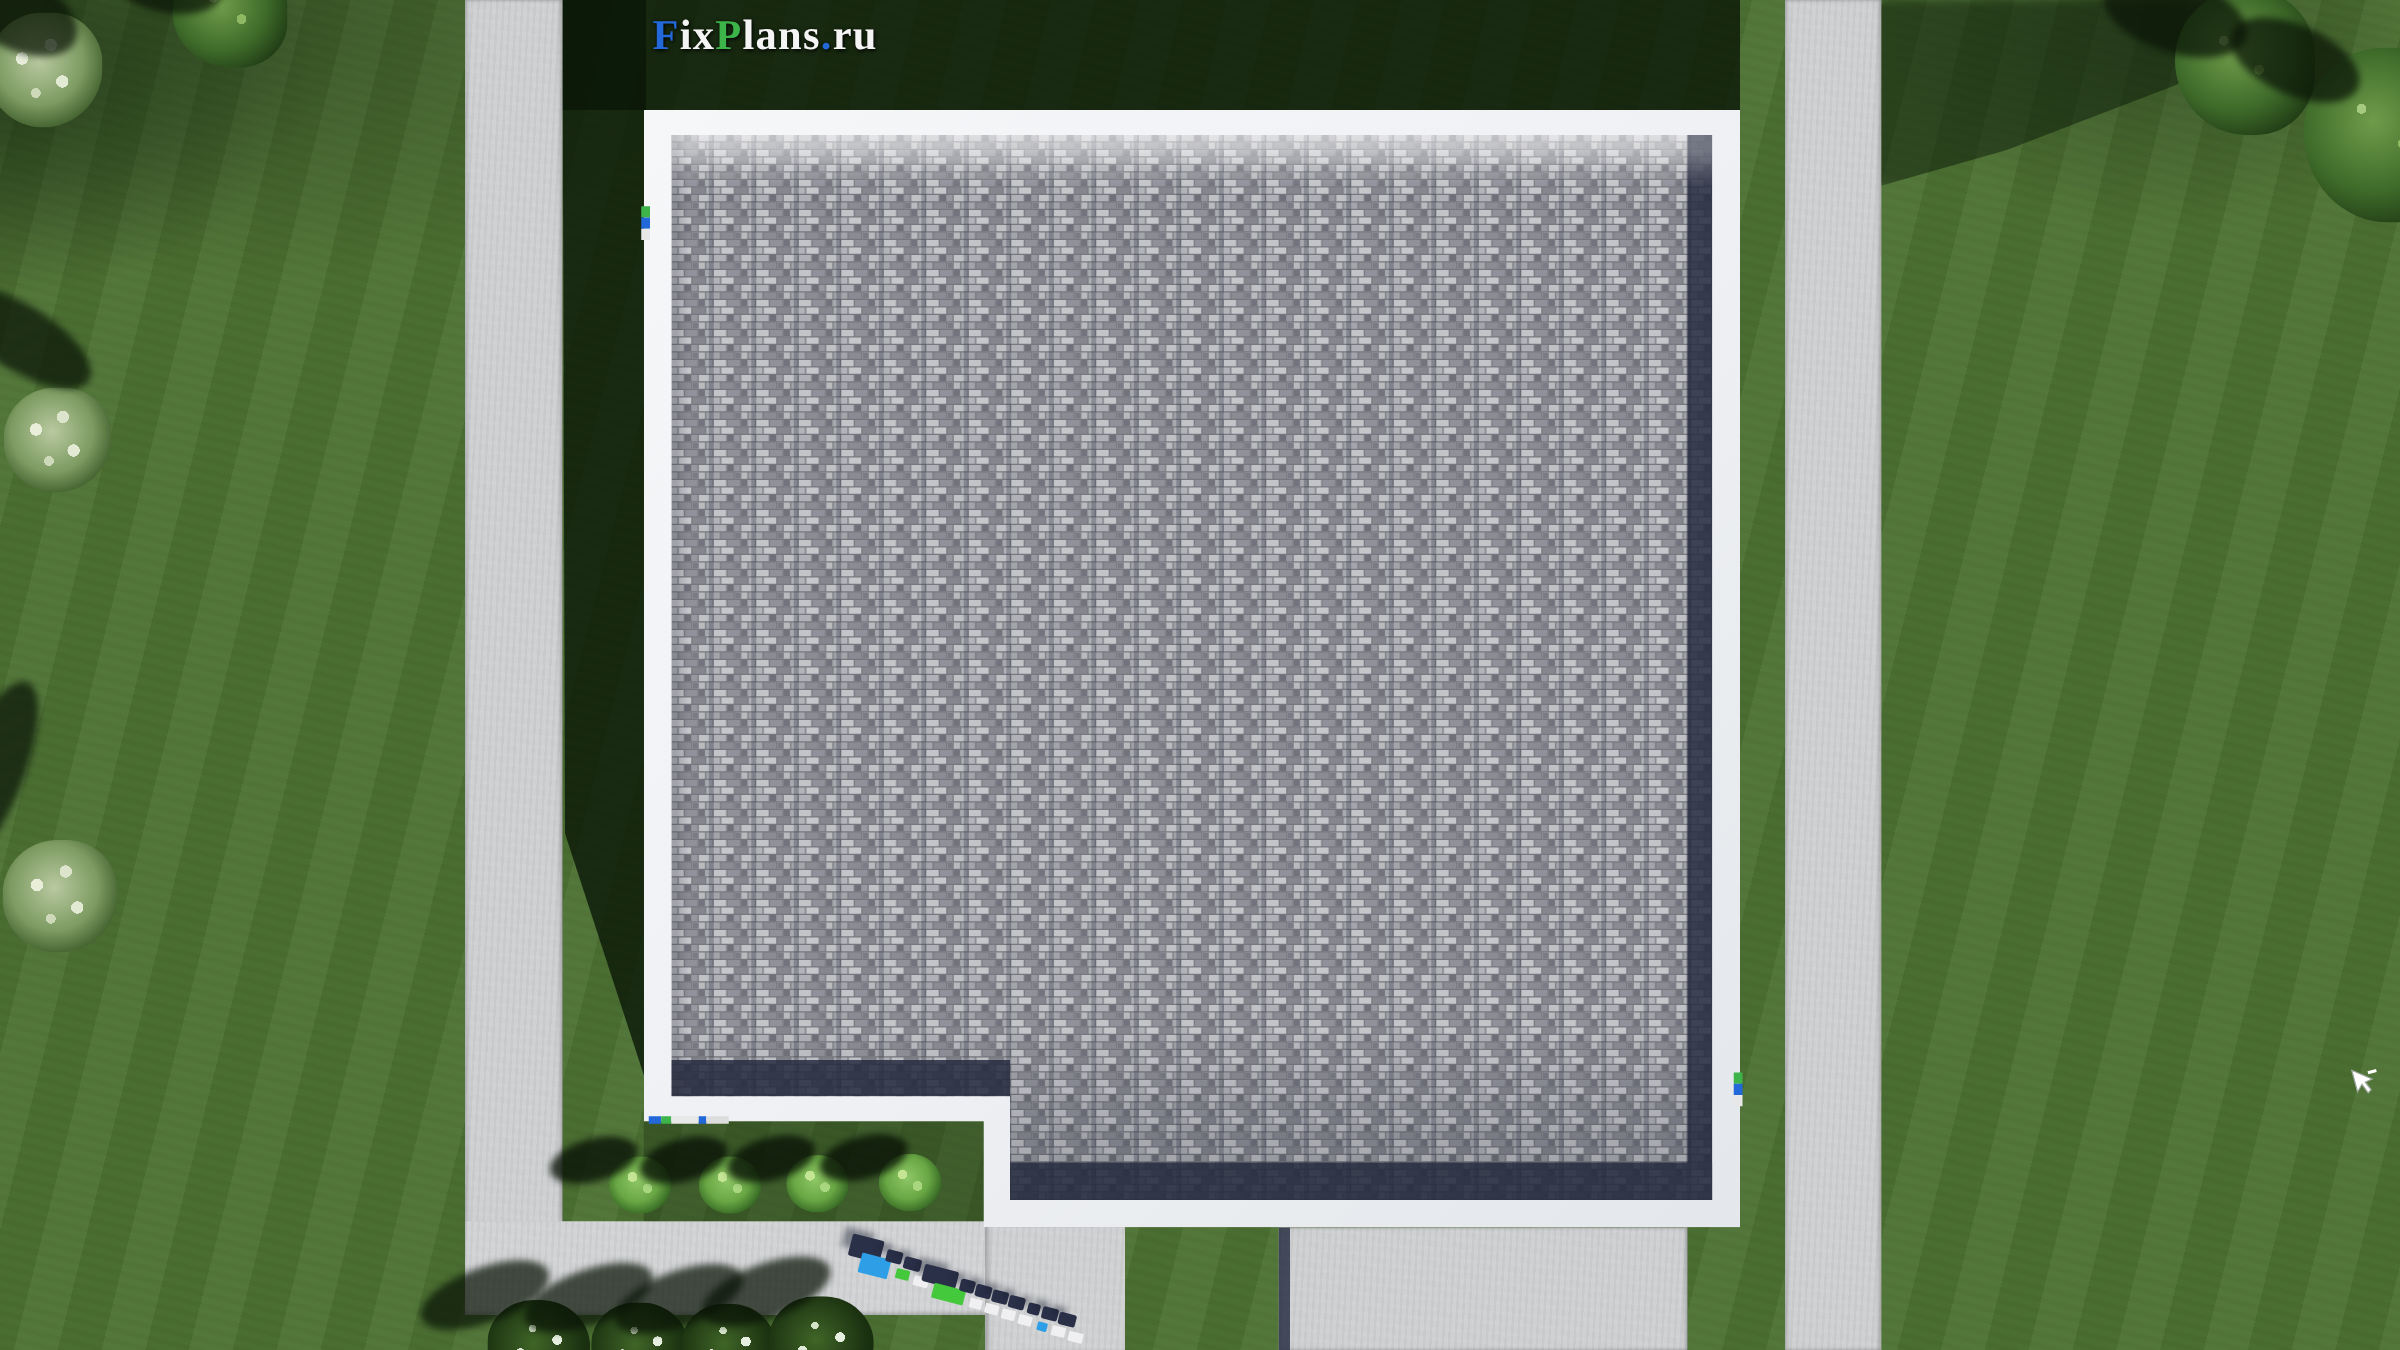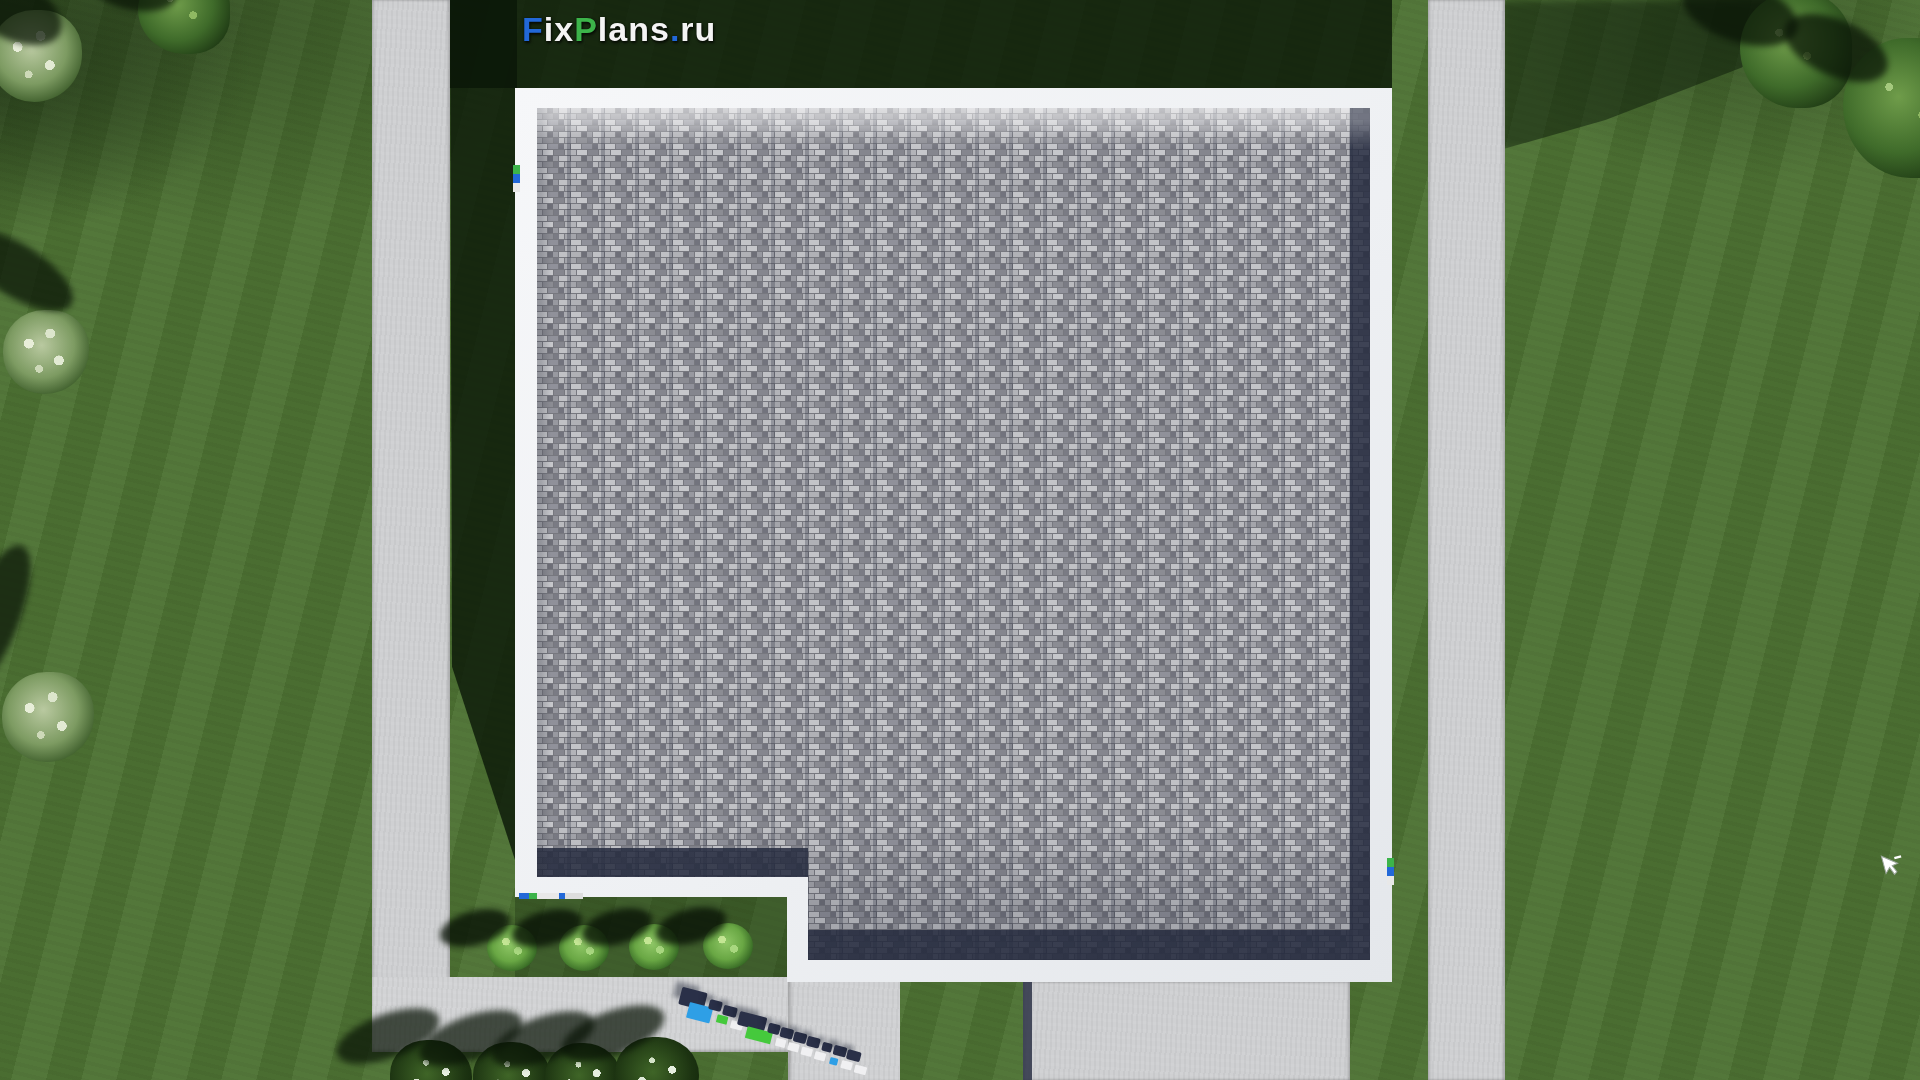--- a/index.html
+++ b/index.html
@@ -1,17 +1,17 @@
 <!DOCTYPE html>
 <html><head>
 <meta charset="utf-8">
 <style>
   html,body{margin:0;padding:0;background:#222;}
   .scene{position:relative;width:1920px;height:1080px;overflow:hidden;
-         font-family:Liberation Sans, sans-serif;}
+         font-family:Liberation Serif, serif;}
 
   
   .grass{position:absolute;inset:0;background-color:#4d7233;
     background-image:
       radial-gradient(420px 260px at -40px 60px, rgba(8,18,6,.55), transparent 70%),
       radial-gradient(520px 300px at 10% 1%, rgba(10,22,8,.32), transparent 72%),
       radial-gradient(320px 220px at 1730px 30px, rgba(10,22,8,.30), transparent 70%),
       repeating-linear-gradient(104deg, rgba(255,255,255,.035) 0 34px, rgba(0,0,0,.045) 34px 68px),
       repeating-linear-gradient(14deg, rgba(0,0,0,.03) 0 4px, transparent 4px 9px);}
 

